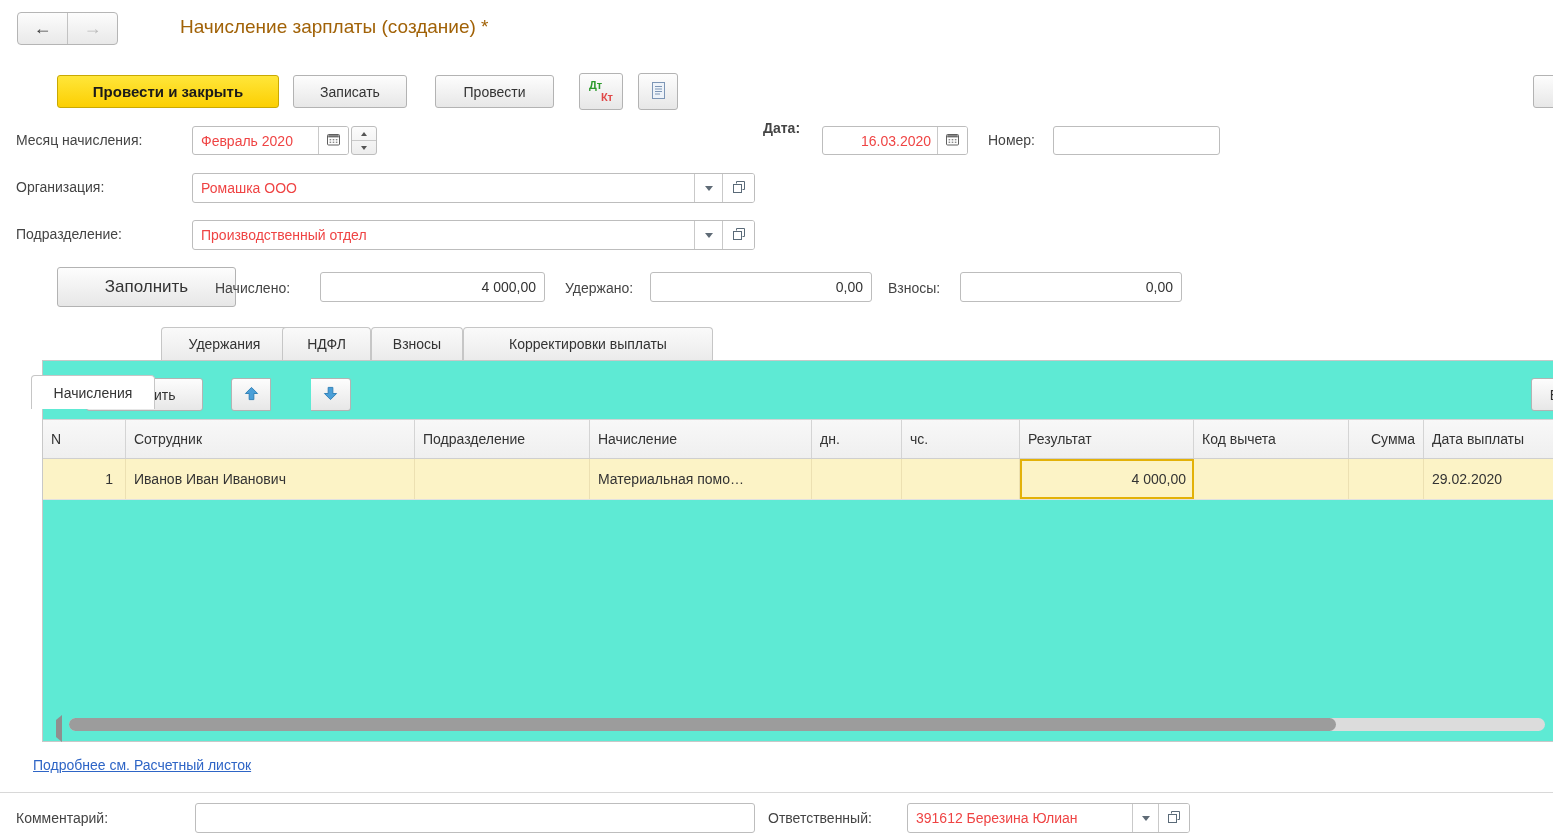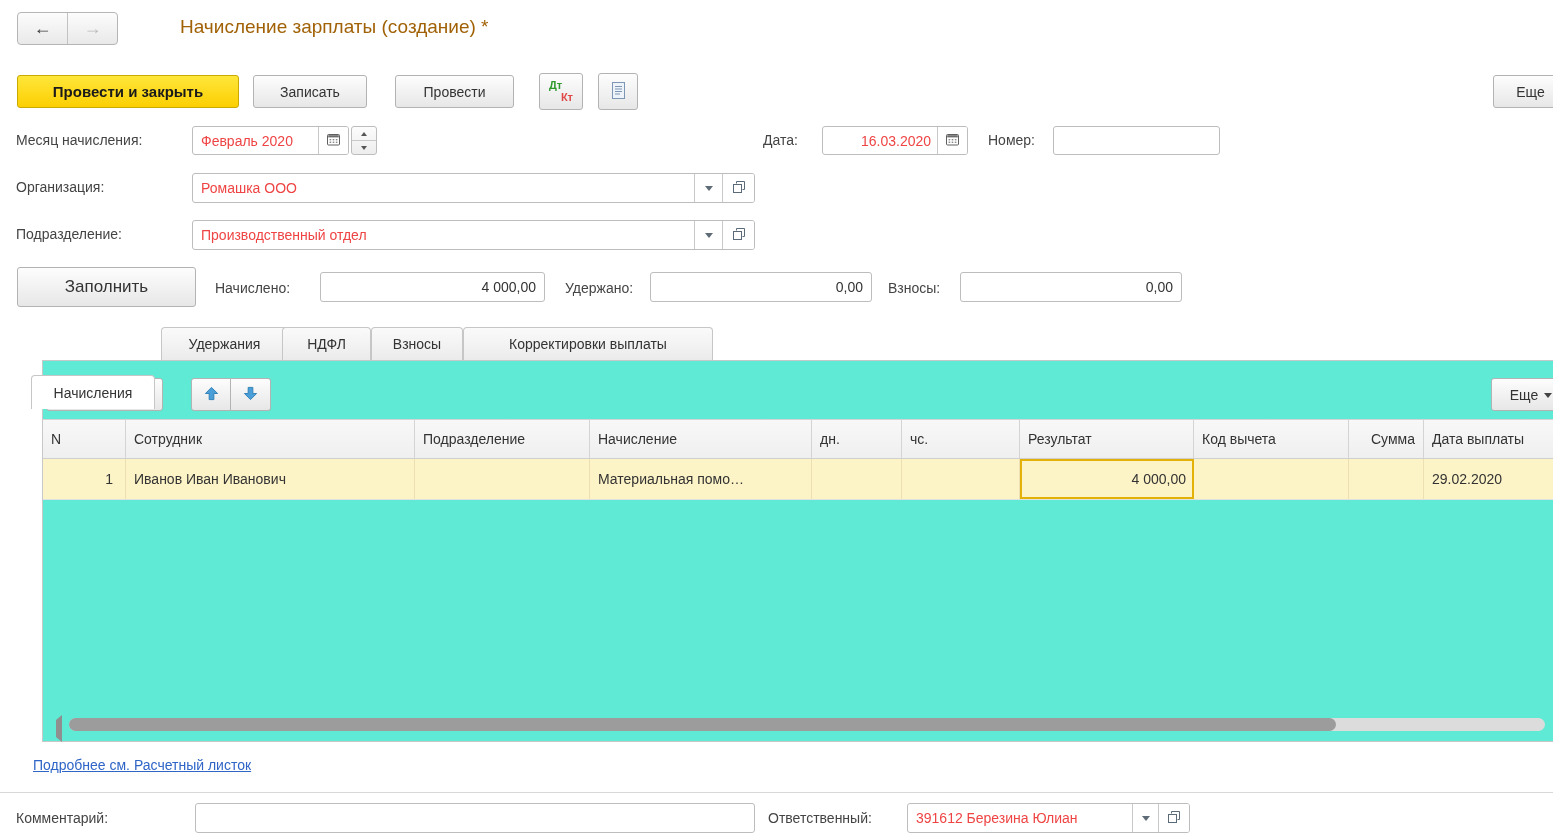--- a/index.html
+++ b/index.html
@@ -2,21 +2,21 @@
 <html><head>
 <meta charset="utf-8">
 <style>
   html,body{margin:0;padding:0;background:#fff;}
   .app{position:relative;width:1553px;height:833px;background:#fff;overflow:hidden;
        font-family:"Liberation Sans",sans-serif;color:#333;}
   .abs{position:absolute;box-sizing:border-box;}
   
   .btn{display:flex;align-items:center;justify-content:center;gap:6px;
        background:linear-gradient(#fdfdfd,#e7e7e7);border:1px solid #b3b3b3;border-radius:3px;
-       font-size:14px;color:#333;cursor:pointer;box-sizing:border-box;white-space:nowrap;}
+       font-size:14px;color:#333;cursor:pointer;box-sizing:border-box;white-space:nowrap;margin-left:40px;}
   .btn-yellow{background:linear-gradient(#ffe63a,#fccf02);border-color:#c9a902;font-weight:bold;
        font-size:15px;color:#1a1a1a;}
   .lbl{font-size:14px;color:#444;white-space:nowrap;}
   .input{box-sizing:border-box;border:1px solid #bdbdbd;border-radius:3px;background:#fff;
        font-size:14px;color:#333;padding:0 8px;font-family:inherit;}
   input.input{outline:none;}
   .num{text-align:right;}
   .combo{display:flex;align-items:stretch;box-sizing:border-box;border:1px solid #bdbdbd;
        border-radius:3px;background:#fff;overflow:hidden;}
   .combo .txt{display:flex;align-items:center;padding:0 8px;font-size:14px;color:#ef4444;
@@ -127,21 +127,21 @@
   </div>
   <div class="abs spin" style="left:351px;top:126px;width:26px;height:29px;">
     <div class="half">
         <span class="tri-up"></span>
       </div>
     <div class="half">
         <span class="tri-down"></span>
       </div>
   </div>
 
-  <div class="abs lbl" style="left:763px;top:132px;">Дата:</div>
+  <div class="abs lbl" style="left:763px;top:120px;font-weight:bold;">Дата:</div>
   <div class="abs combo" style="left:822px;top:126px;width:146px;height:29px;padding-left:30px;">
     <div class="txt">16.03.2020</div>
     <div class="seg" style="width:29px;">
       <span>
         <svg width="13" height="13" viewBox="0 0 13 13">
             <rect x="0.5" y="1.5" width="12" height="10.5" rx="1" fill="#fff" stroke="#5f5f5f"></rect>
             <rect x="1.2" y="2.2" width="10.6" height="2.2" fill="#6d6d6d"></rect>
             <g fill="#8a8a8a">
               <rect x="2.6" y="6" width="1.6" height="1.4"></rect>
               <rect x="5.7" y="6" width="1.6" height="1.4"></rect>

